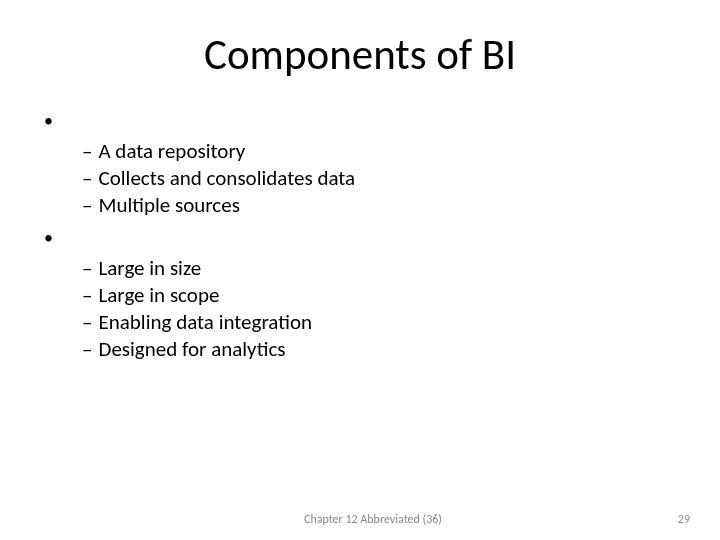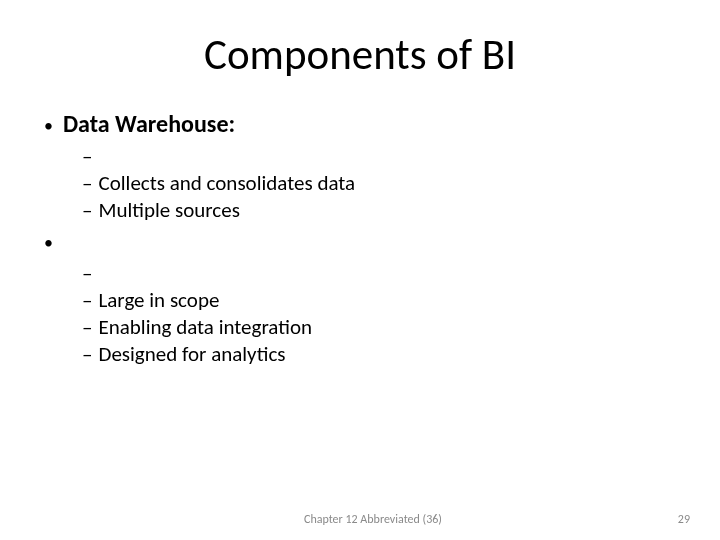--- a/index.html
+++ b/index.html
@@ -70,39 +70,40 @@
 </head>
 <body>
 
 <div class="slide">
   <div class="title">Components of BI</div>
 
   <div class="content">
 
     <div class="l1 bold">
       <span class="bullet">•</span>
-      <span class="text">Data Warehouse:</span>
     </div>
     <div class="l2">
       <span class="dash">–</span>
+      <span>A data repository</span>
     </div>
     <div class="l2">
       <span class="dash">–</span>
       <span>Collects and consolidates data</span>
     </div>
     <div class="l2">
       <span class="dash">–</span>
       <span>Multiple sources</span>
     </div>
 
     <div class="l1 section2">
       <span class="bullet">•</span>
     </div>
     <div class="l2">
       <span class="dash">–</span>
+      <span>Large in size</span>
     </div>
     <div class="l2">
       <span class="dash">–</span>
       <span>Large in scope</span>
     </div>
     <div class="l2">
       <span class="dash">–</span>
       <span>Enabling data integration</span>
     </div>
     <div class="l2">

